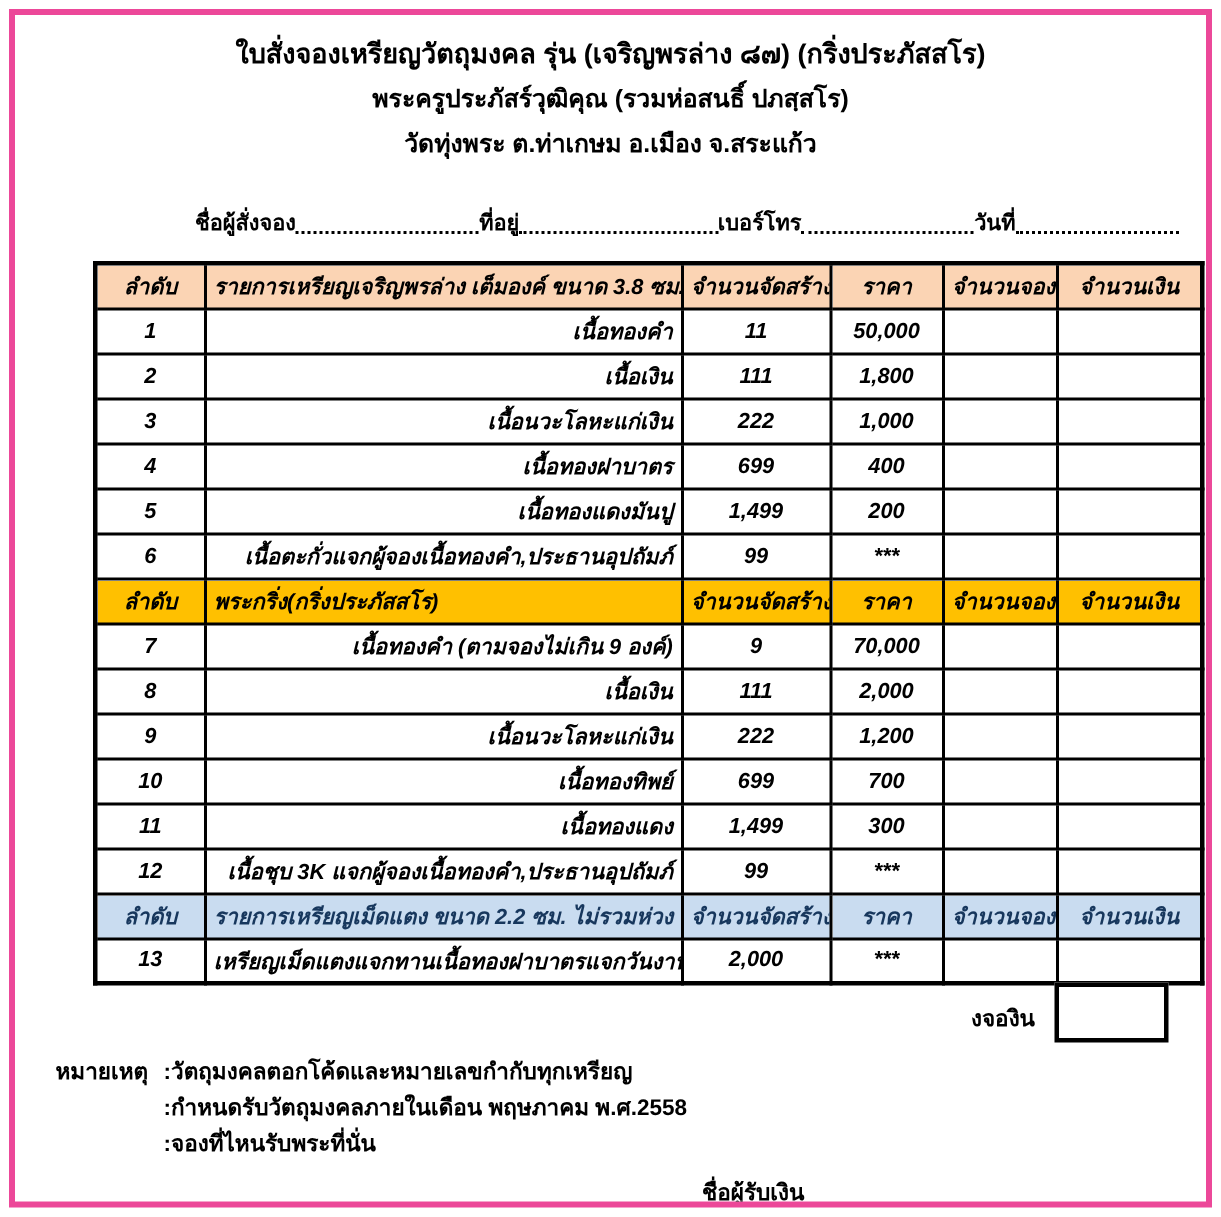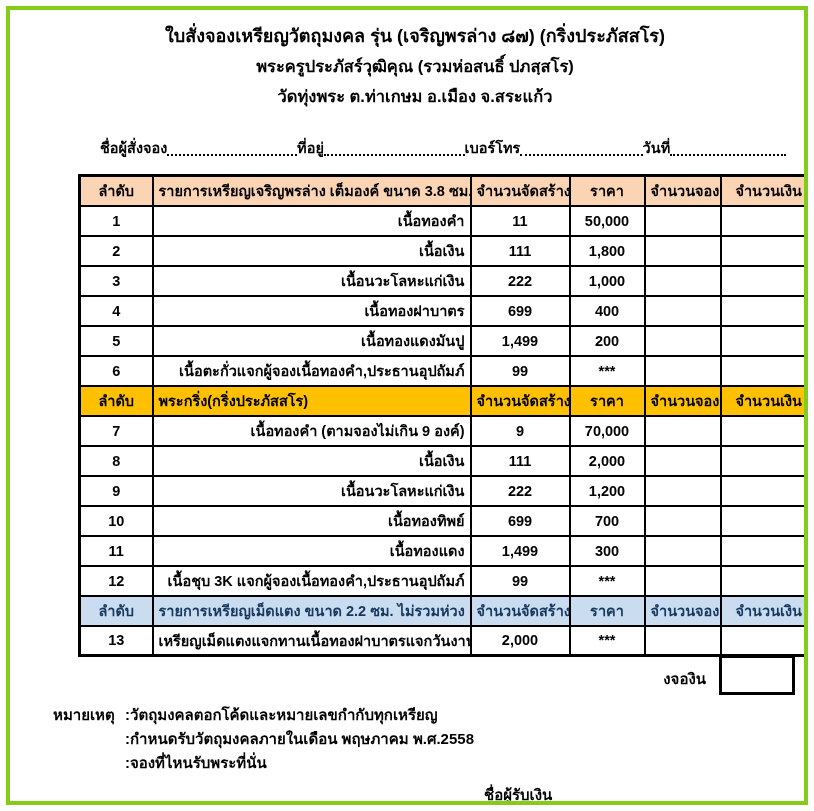--- a/index.html
+++ b/index.html
@@ -4,38 +4,39 @@
 <style>
   * { box-sizing: border-box; }
   html, body { margin: 0; padding: 0; background: #ffffff; }
   body {
     width: 814px; height: 811px; position: relative;
     font-family: "Liberation Sans", "DejaVu Sans", sans-serif;
     color: #000;
   }
   .page {
     position: absolute; left: 6px; top: 6px; width: 802px; height: 799px;
-    border: 4px solid #84cc16; overflow: hidden; background: #fff; padding-left: 16px;
+    border: 4px solid #ec4899; overflow: hidden; background: #fff;
   }
   
   .title-block { text-align: center; margin-top: 13px; font-weight: bold; }
   .title-main { font-size: 18px; line-height: 26px; }
   .title-sub  { font-size: 16.5px; line-height: 25px; margin-top: 5px; }
   
   .order-line {
     display: flex; align-items: flex-end;
-    margin: 27px 18px 0 74px; font-weight: bold; font-size: 14.5px;
+    margin: 27px 18px 0 120px; font-weight: bold; font-size: 14.5px;
   }
   .leader { border-bottom: 2px dotted #000; margin-bottom: 3px; min-width: 30px; }
   .g12 { flex-grow: 1.2; } .g13 { flex-grow: 1.3; } .g11 { flex-grow: 1.13; } .g10 { flex-grow: 1.07; }
   
   table.order-table {
     border-collapse: collapse; table-layout: fixed;
     margin: 15px 0 0 52px; width: 738px;
     border: 3px solid #000;
+    font-style: italic;
   }
   .order-table td, .order-table th {
     border: 2px solid #000; height: 30px; padding: 0 5px;
     font-size: 14.5px; font-weight: bold; overflow: hidden; white-space: nowrap;
   }
   .order-table th { text-align: center; }
   .order-table th.name-col { text-align: left; }
   .sec1 th { background: #FBD4B4; color: #000; }
   .sec2 th { background: #FFC000; color: #000; }
   .sec3 th { background: #C9DCF0; color: #17375D; }

